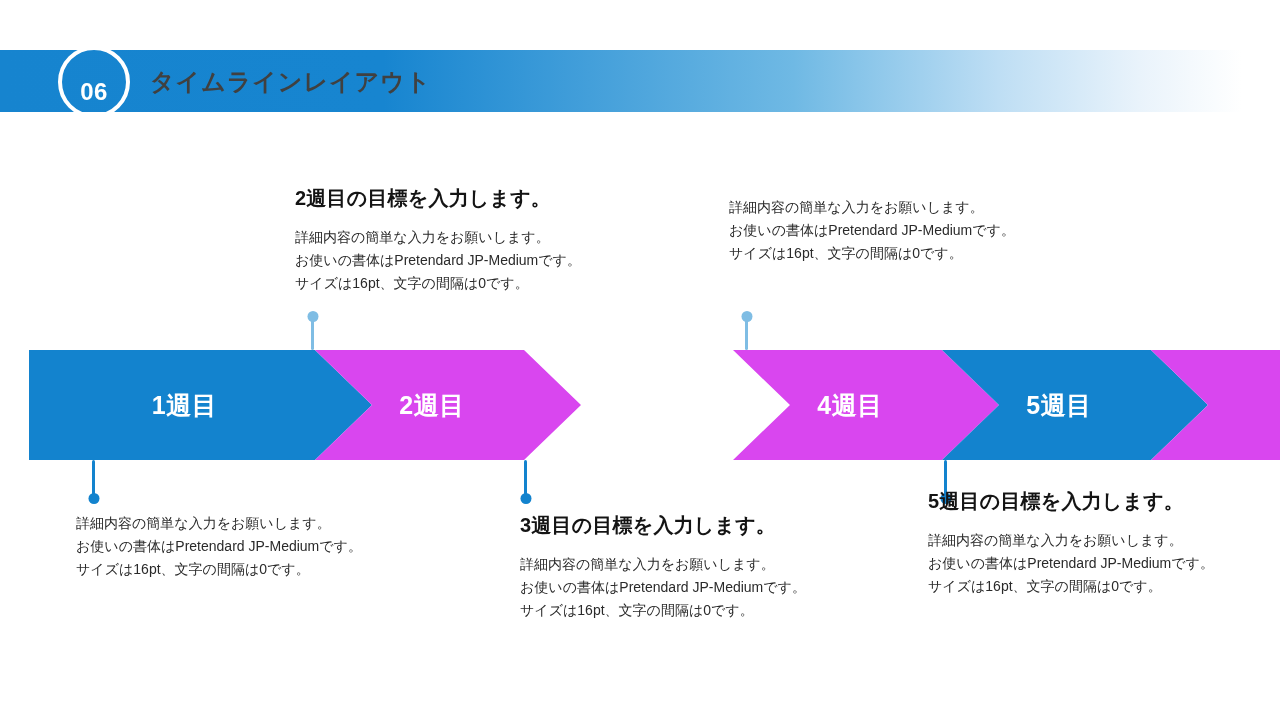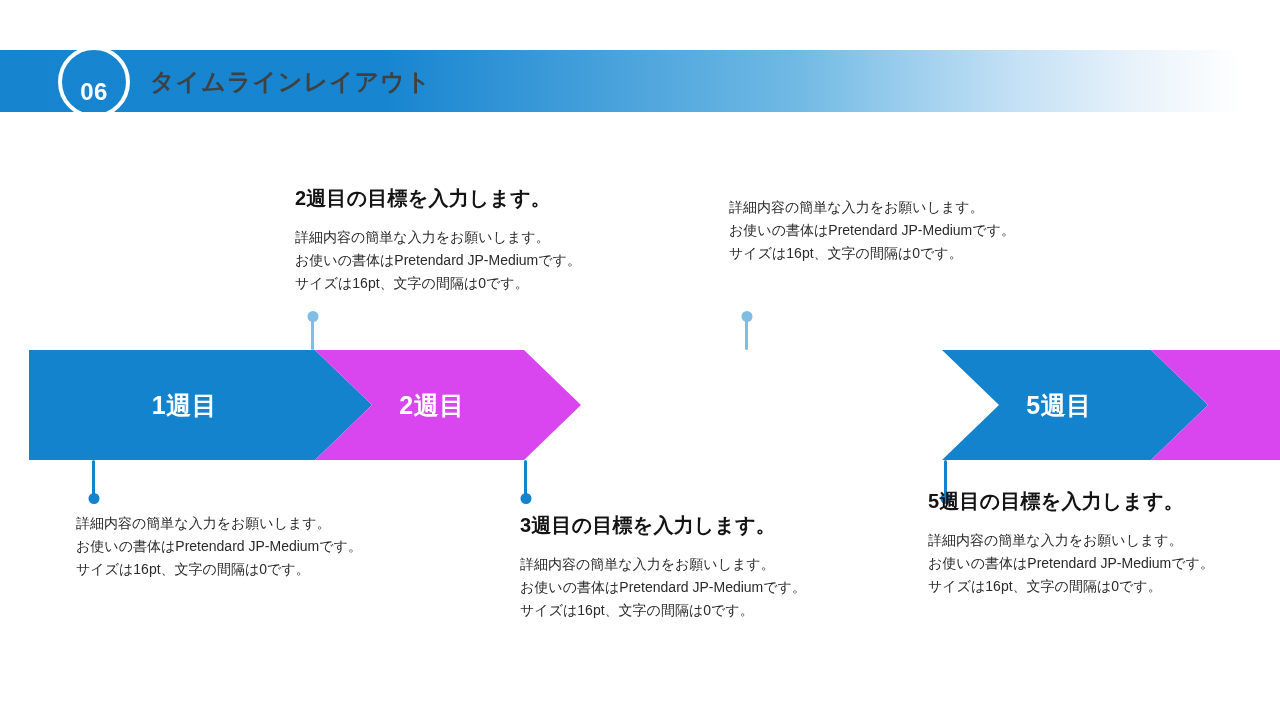--- a/index.html
+++ b/index.html
@@ -144,20 +144,23 @@
 </div>
 <div class="header-title">タイムラインレイアウト</div>
 
 <div class="chevron-band">
   <div class="chevron chev-dark" style="left:0px;width:343px;clip-path:polygon(0 0, 286px 0, 343px 55px, 286px 110px, 0 110px);">
     <span class="chevron-label">1週目</span>
   </div>
   <div class="chevron chev-light" style="left:286px;width:266px;clip-path:polygon(0 0, 209px 0, 266px 55px, 209px 110px, 0 110px, 57px 55px);">
     <span class="chevron-label">2週目</span>
   </div>
+  <div class="chevron chev-light" style="left:704px;width:266px;clip-path:polygon(0 0, 209px 0, 266px 55px, 209px 110px, 0 110px, 57px 55px);">
+    <span class="chevron-label">4週目</span>
+  </div>
   <div class="chevron chev-dark" style="left:913px;width:266px;clip-path:polygon(0 0, 209px 0, 266px 55px, 209px 110px, 0 110px, 57px 55px);">
     <span class="chevron-label">5週目</span>
   </div>
   <div class="chevron chev-light" style="left:1122px;width:158px;clip-path:polygon(0 0, 158px 0, 158px 110px, 0 110px, 57px 55px);">
   </div>
 </div>
 
 <div class="connector up" style="left:311px;top:316px;height:34px;">
   <div class="connector-line"></div>
   <div class="connector-dot"></div>

